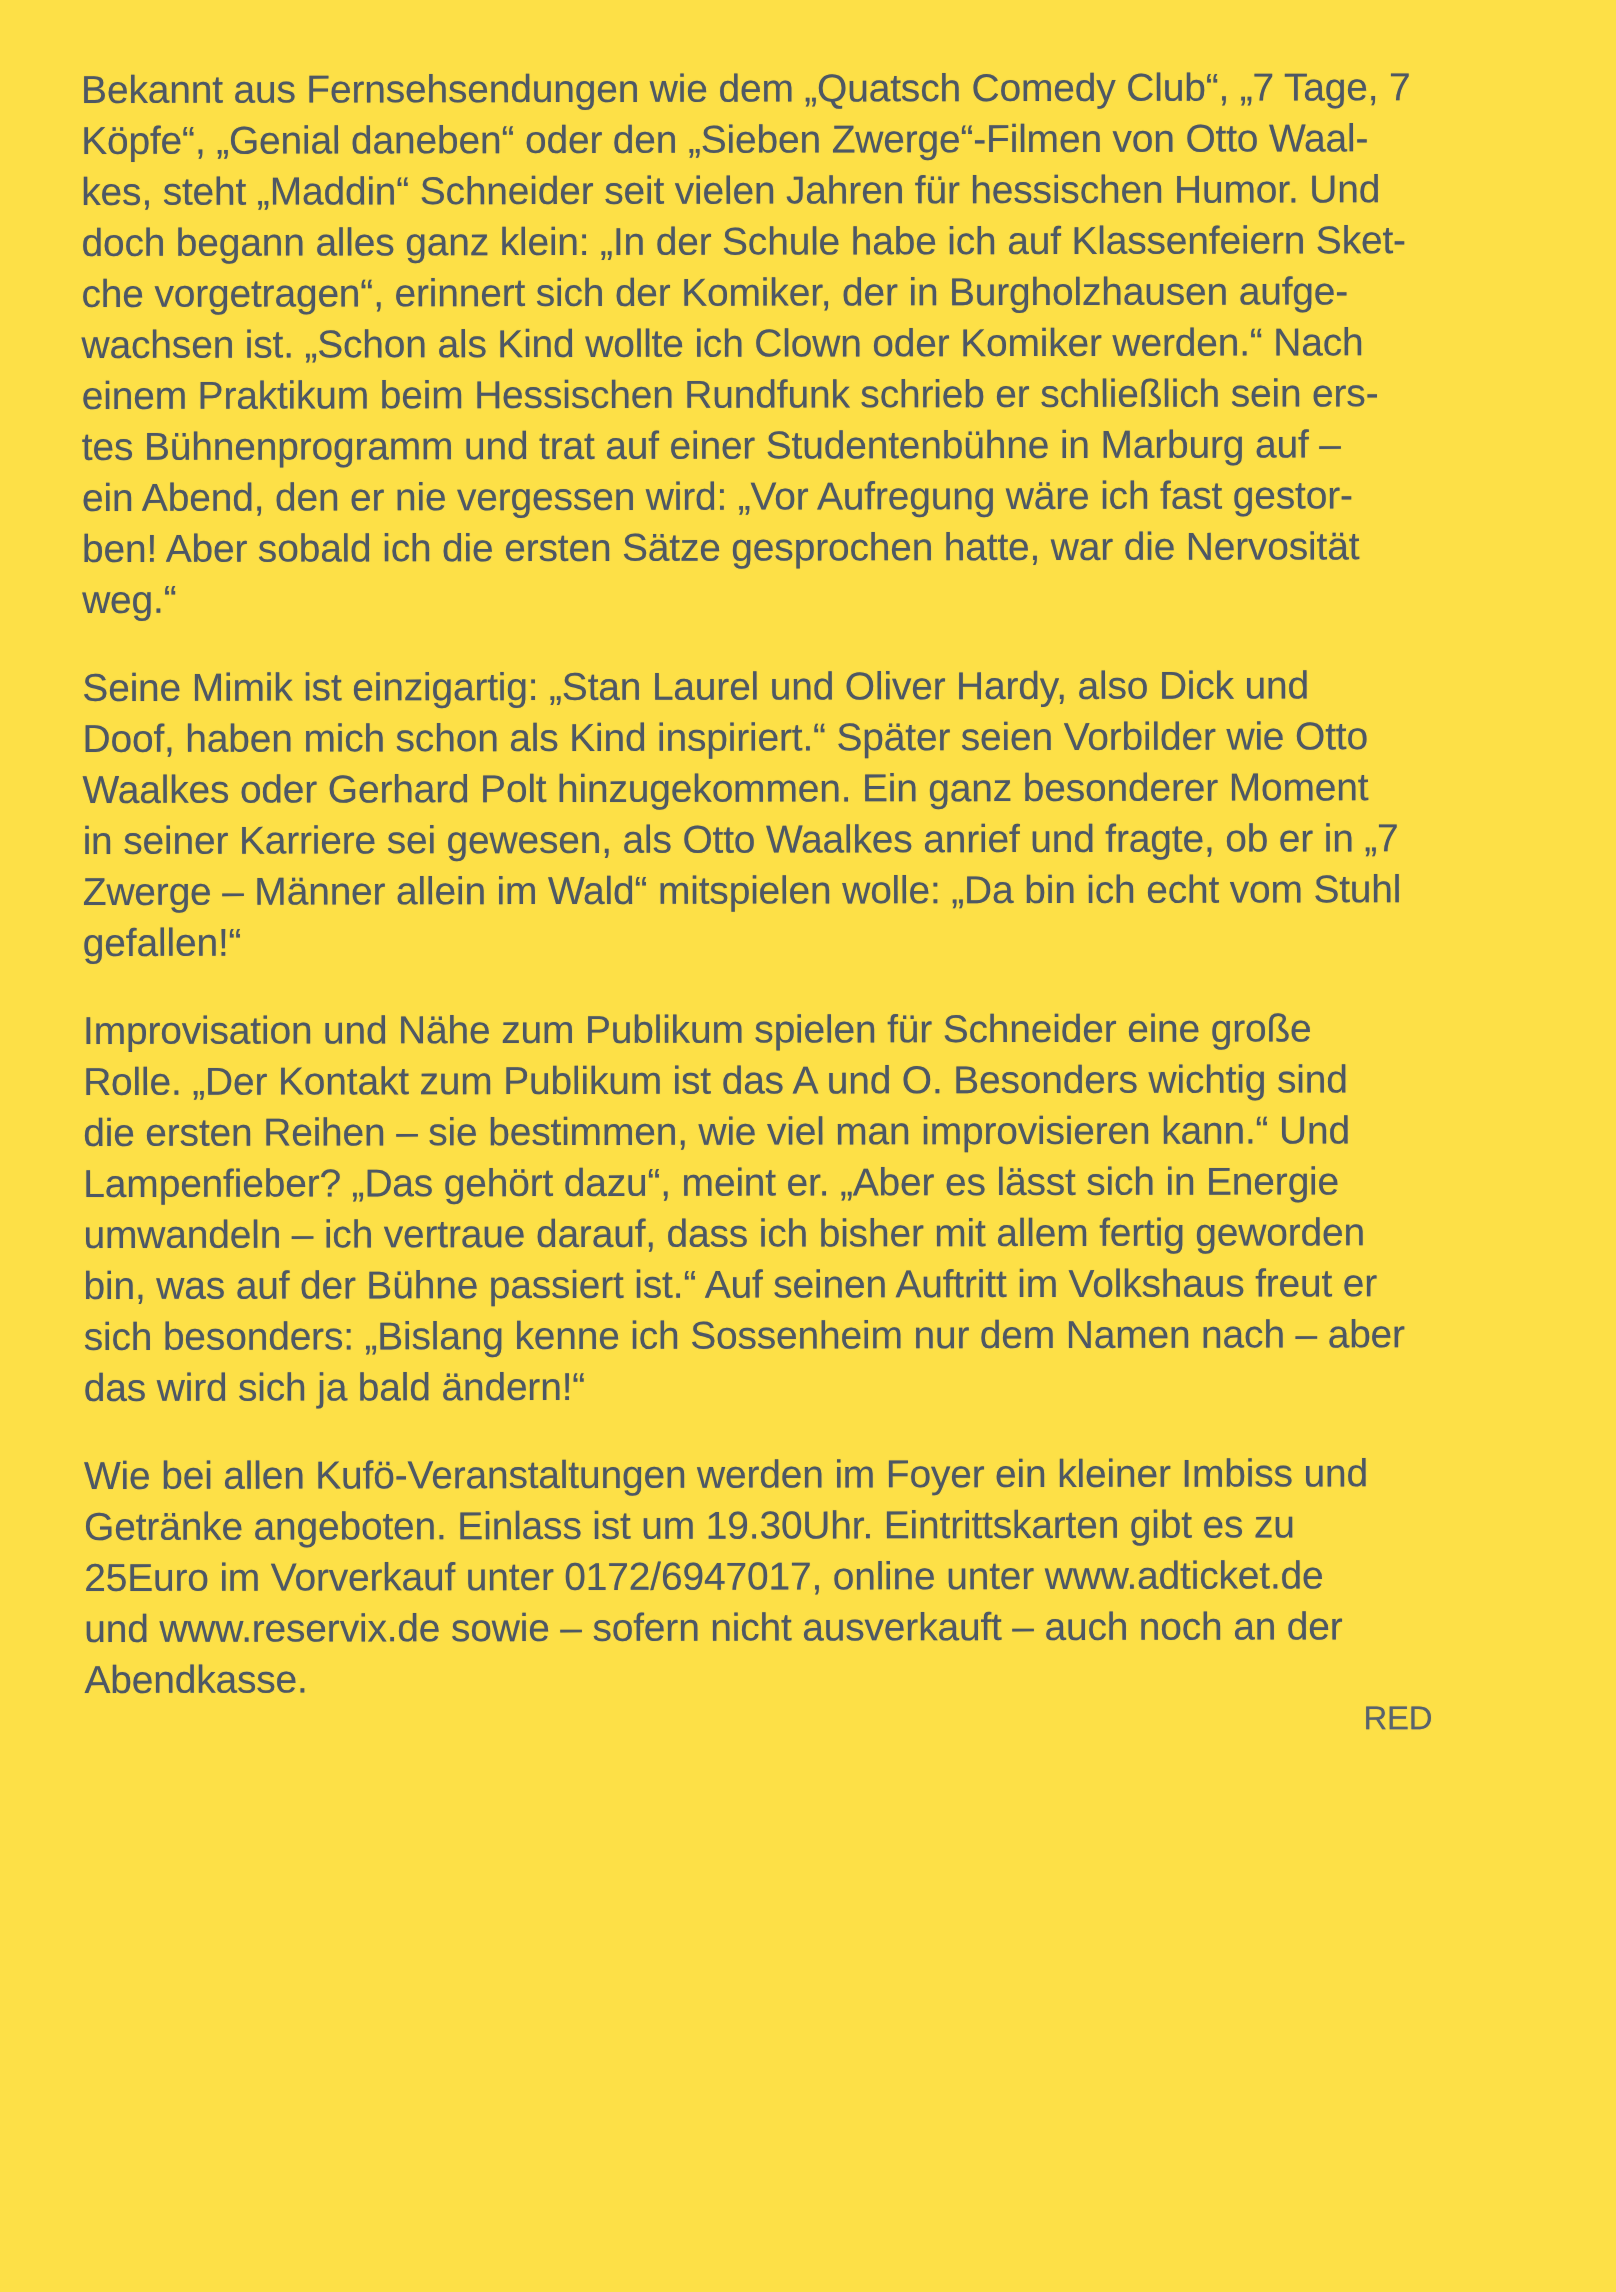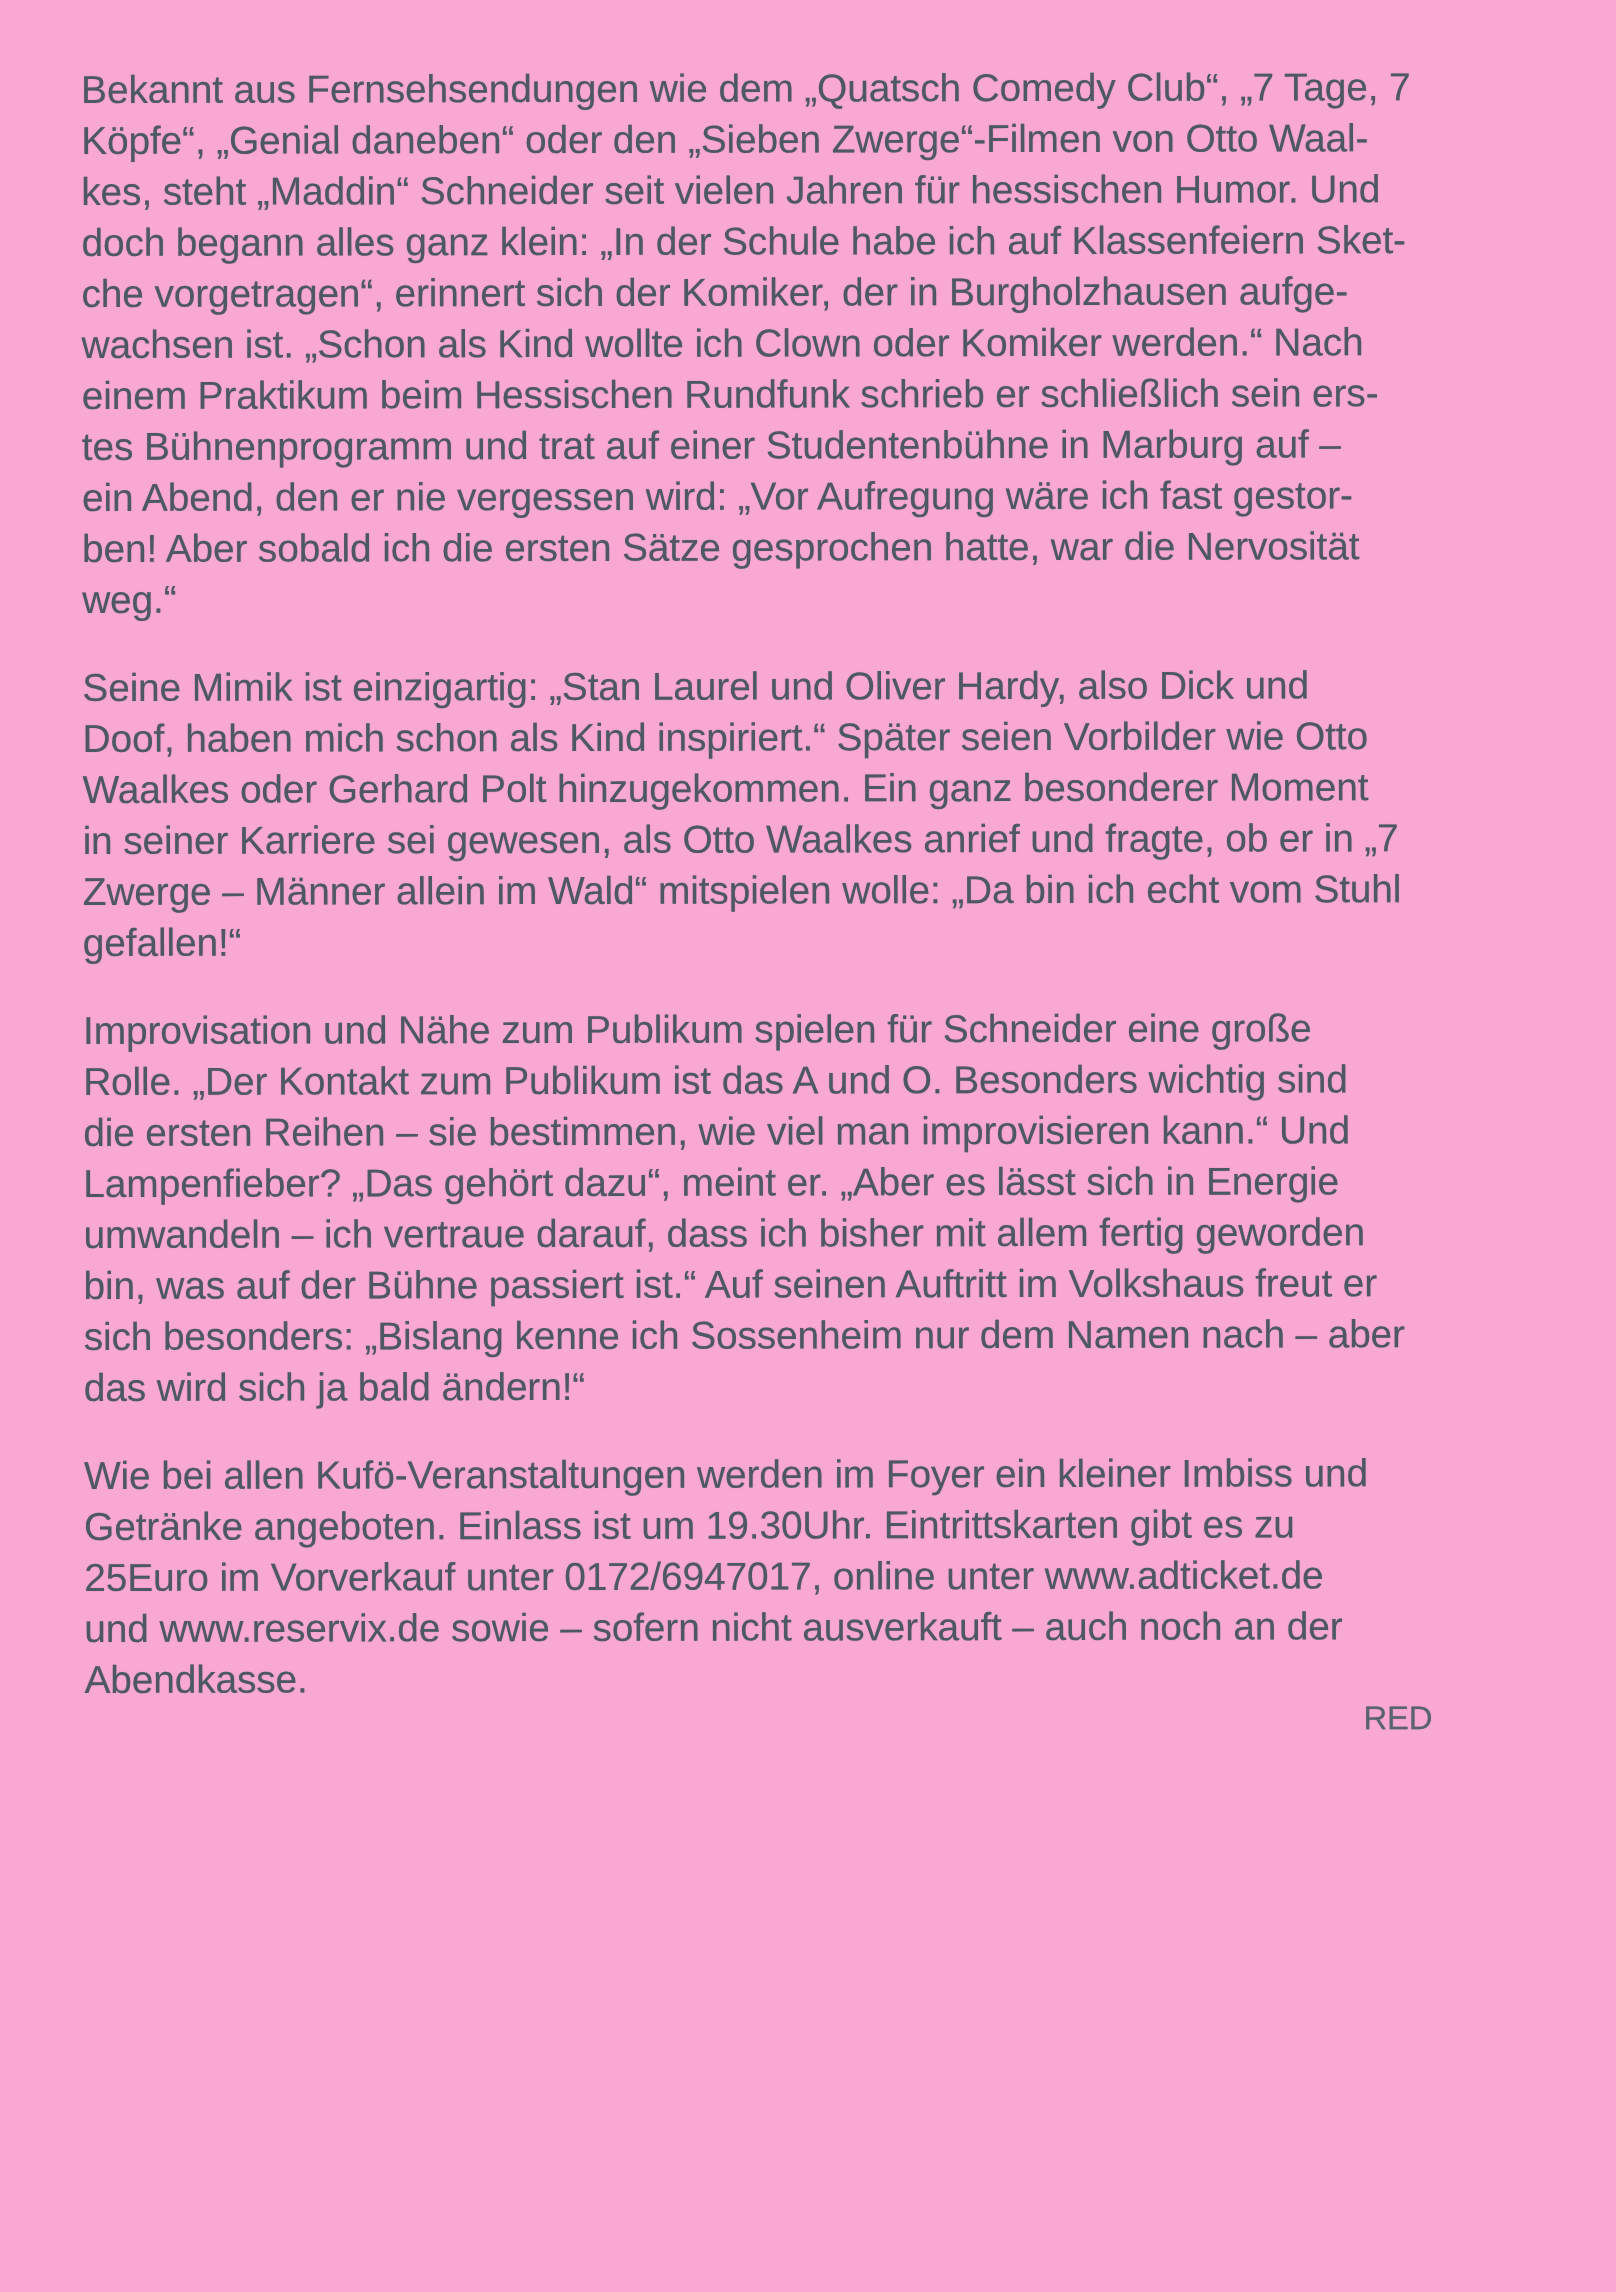--- a/index.html
+++ b/index.html
@@ -13,21 +13,21 @@
     position: relative;
     overflow: hidden;
     font-family: "Liberation Sans", "DejaVu Sans", sans-serif;
   }
   .page {
     position: absolute;
     top: 0;
     left: 0;
     width: 1617px;
     height: 2293px;
-    background: #f9a8d4;
+    background: #fde047;
   }
   .article {
     position: absolute;
     top: 64px;
     left: 81px;
     width: 1348px;
     color: #4e5864;
     font-size: 39px;
     line-height: 51px;
     letter-spacing: -0.2px;

